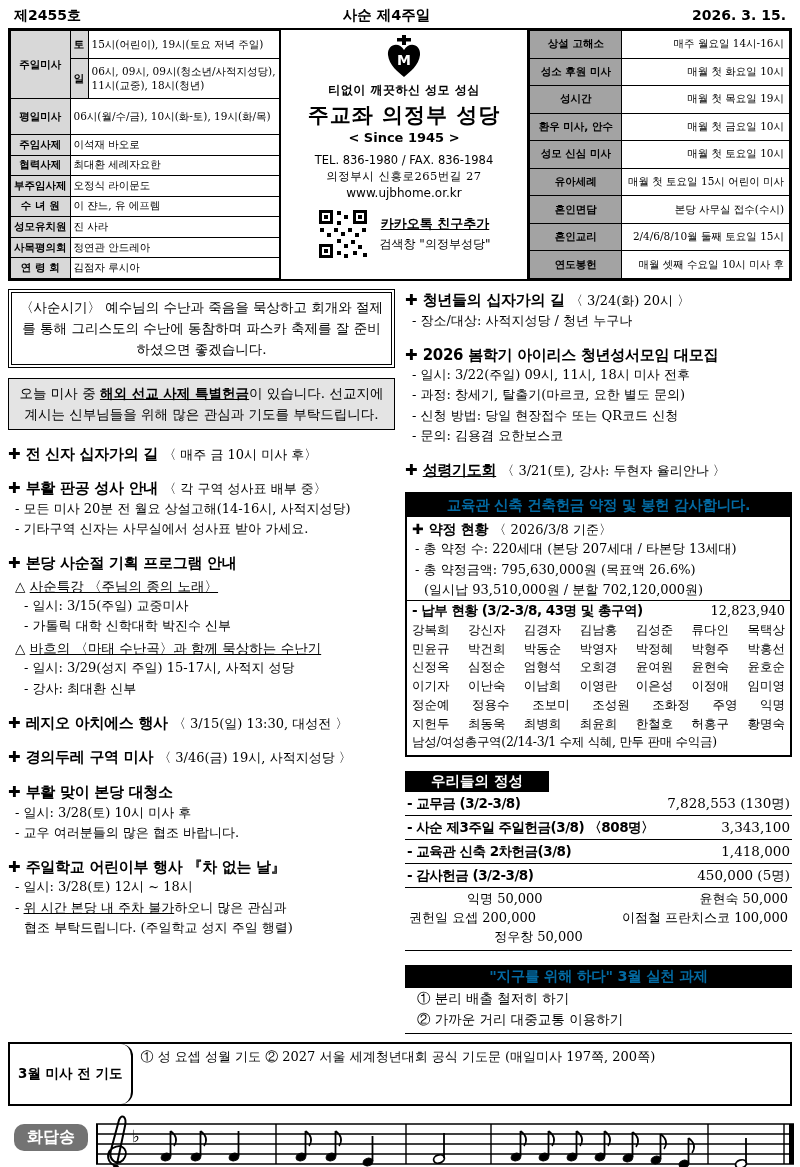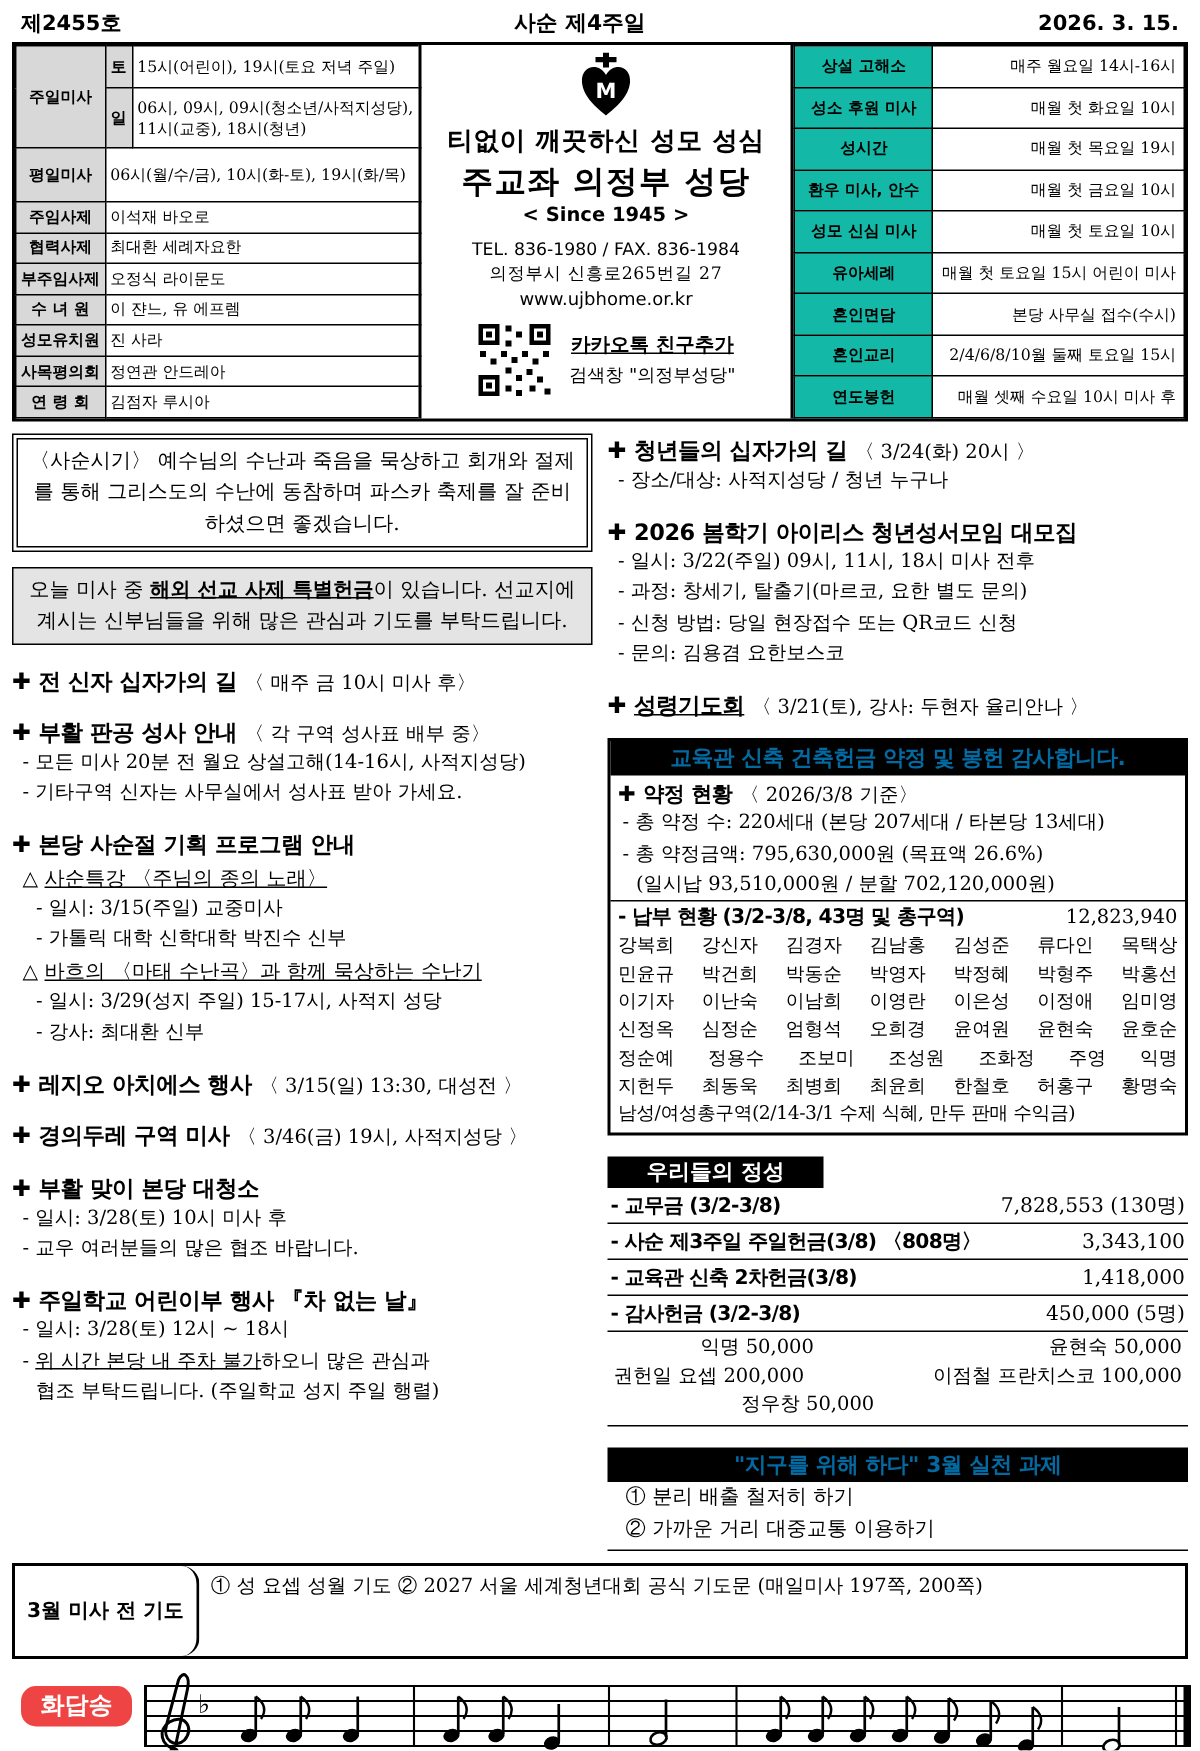--- a/index.html
+++ b/index.html
@@ -20,33 +20,33 @@
   .topblock { margin: 0 8px; border: 2.5px solid #000; display: flex; height: 253px; background:#fff; }
   table { border-collapse: collapse; }
   .masstbl { width: 272px; height: 100%; border-right: 2px solid #000; }
   .masstbl td { border: 1px solid #000; font-size: 10.5px; padding: 1px 3px; vertical-align: middle; }
   .masstbl td.lbl { background: #d8d8d8; text-align: center; font-weight: bold; white-space: nowrap; }
   .masstbl td.sub { background: #d8d8d8; text-align: center; font-weight: bold; width: 18px; }
   .masstbl td.val { font-family: "DejaVu Serif","Liberation Serif",serif; }
 
   .centercol { width: 250px; border-right: 2px solid #000; display:flex; flex-direction:column;
                align-items:center; text-align:center; padding-top: 5px; }
-  .motto { font-weight: bold; font-size: 17px; margin-top: 3px; letter-spacing: 0.5px; }
+  .motto { font-weight: bold; font-size: 12px; margin-top: 3px; letter-spacing: 0.5px; }
   .chname { font-weight: bold; font-size: 21px; margin-top: 2px; letter-spacing: 1px; }
   .since { font-size: 13px; font-weight: bold; margin-top: 1px; }
   .tel { font-size: 11.5px; margin-top: 8px; }
   .addr { font-size: 11.5px; margin-top: 2px; letter-spacing: 0.5px; }
   .web { font-size: 12px; margin-top: 2px; }
   .kakaorow { display:flex; align-items:center; gap: 12px; margin-top: 9px; }
   .kakao1 { font-weight: bold; font-size: 13px; text-decoration: underline; }
   .kakao2 { font-size: 12px; margin-top: 3px; }
 
   .schedtbl { width: 262px; height: 100%; }
   .schedtbl td { border: 1px solid #000; font-size: 10.5px; padding: 1px 5px; }
-  .schedtbl td.lbl { background: #14b8a6; text-align: center; font-weight: bold; width: 92px; }
+  .schedtbl td.lbl { background: #a3a3a3; text-align: center; font-weight: bold; width: 92px; }
   .schedtbl td.val { text-align: right; font-family:"DejaVu Serif","Liberation Serif",serif; }
 
   
   .main { display: flex; padding: 4px 8px 0 8px; gap: 10px; }
   .col { width: 387px; }
 
   .box1 { border: 4px double #000; padding: 4px 4px; text-align: center;
           font-size: 13.5px; line-height: 1.55; margin-top: 4px; }
   .box2 { border: 1px solid #000; background: #e4e4e4; padding: 4px 4px; text-align: center;
           font-size: 13.5px; line-height: 1.55; margin-top: 10px; }
@@ -91,21 +91,21 @@
   .pline { font-size: 13.5px; line-height: 1.55; margin-left: 12px; }
 
   
   .prayer { margin: 8px 8px 0 8px; border: 2px solid #000; display: flex; align-items: stretch; }
   .prayer .pl { font-weight: bold; font-size: 13.5px; padding: 21px 8px; border-right: 2px solid #000;
                 white-space: nowrap; border-radius: 12px; }
   .prayer .pt { font-size: 13px; padding: 4px 8px; white-space: nowrap; }
 
   
   .psalm { position: relative; height: 100px; margin: 6px 8px 0 8px; }
-  .psalm-label { position: absolute; left: 6px; top: 12px; background: #ef4444; color: #fff;
+  .psalm-label { position: absolute; left: 6px; top: 12px; background: #737373; color: #fff;
                  font-weight: bold; font-size: 16px; padding: 3px 13px; border-radius: 10px; }
   .staff { position: absolute; left: 88px; top: 2px; }
   .lyrics { position: absolute; left: 10px; top: 66px; font-weight: bold; font-size: 21px;
             white-space: pre; letter-spacing: 1px; }
 </style>
 </head>
 <body>
 
 <div class="page">
 
@@ -363,22 +363,22 @@
           <div class="ln sr" style="margin-left:3px;">- 총 약정금액: 795,630,000원 (목표액 26.6%)</div>
           <div class="ln sr" style="margin-left:12px;">(일시납 93,510,000원 / 분할 702,120,000원)</div>
         </div>
         <div class="payrow">
           <span class="payl">- 납부 현황 (3/2-3/8, 43명 및 총구역)</span>
           <span class="payv sr">12,823,940</span>
         </div>
         <div class="names sr">
           <div class="nrow">강복희 강신자 김경자 김남홍 김성준 류다인 목택상</div>
           <div class="nrow">민윤규 박건희 박동순 박영자 박정혜 박형주 박홍선</div>
+          <div class="nrow">신정옥 심정순 엄형석 오희경 윤여원 윤현숙 윤호순</div>
           <div class="nrow">이기자 이난숙 이남희 이영란 이은성 이정애 임미영</div>
-          <div class="nrow">신정옥 심정순 엄형석 오희경 윤여원 윤현숙 윤호순</div>
           <div class="nrow">정순예 정용수 조보미 조성원 조화정 주영 익명</div>
           <div class="nrow">지헌두 최동욱 최병희 최윤희 한철호 허홍구 황명숙</div>
           <div class="nrow-last">남성/여성총구역(2/14-3/1 수제 식혜, 만두 판매 수익금)</div>
         </div>
       </div>
 
       <div class="offer">
         <div class="offbar">우리들의 정성</div>
         <div class="offrow">
           <span class="offl">- 교무금 (3/2-3/8)</span>

